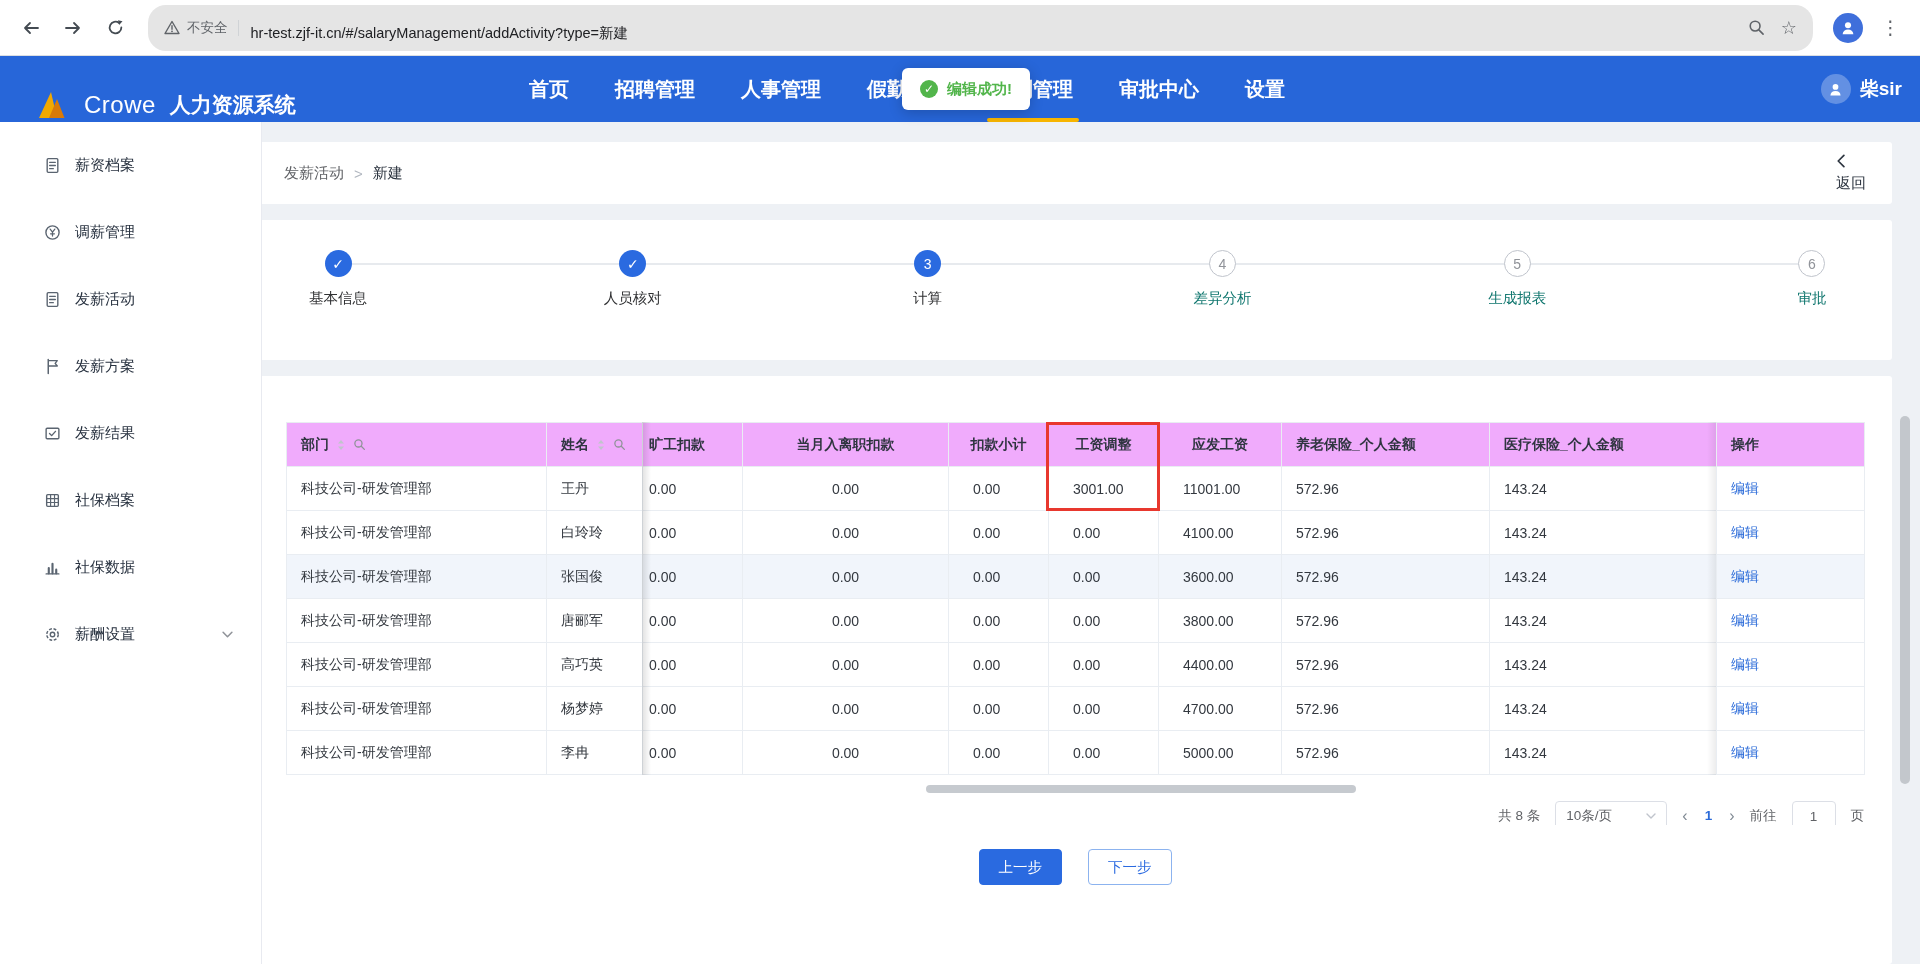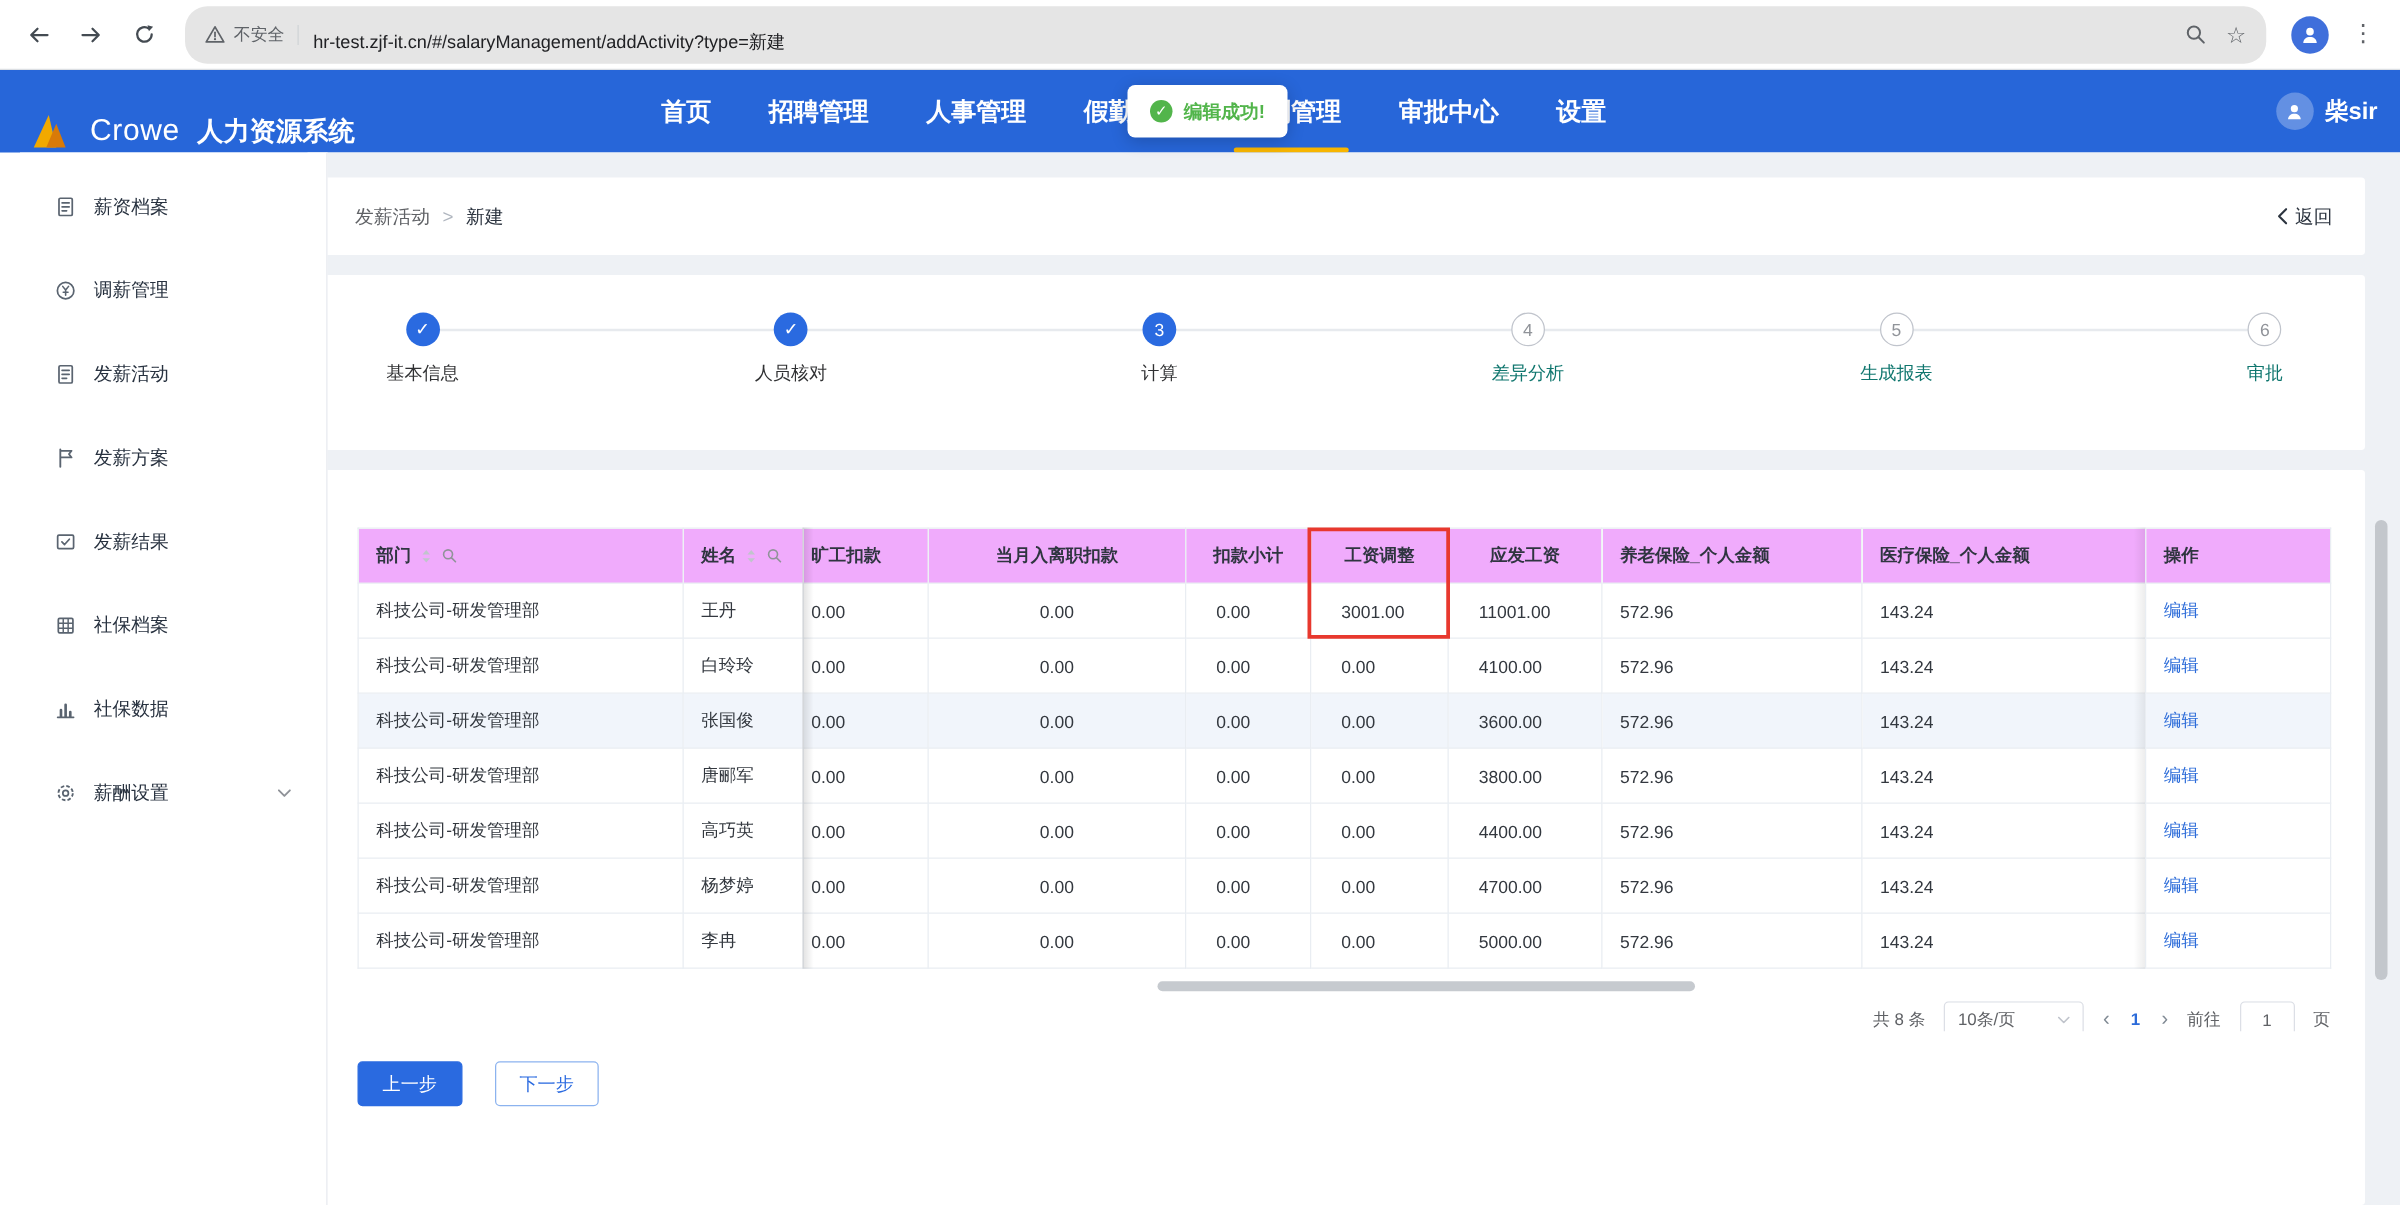--- a/index.html
+++ b/index.html
@@ -18,21 +18,21 @@
   .omnibox-divider { width:1px; height:16px; background:#d0d3d6; margin-right:12px; }
   .url { font-size:14.5px; color:#202124; flex:1; white-space:nowrap; overflow:hidden;margin-top:11px; }
   .omni-icon { margin-left:16px; color:#5f6368; display:flex; cursor:pointer; }
   .star-glyph { font-size:18px; line-height:1; color:#5f6368; }
   .profile-avatar { width:30px; height:30px; border-radius:50%; background:#3f6fdb;
     display:flex; align-items:center; justify-content:center; margin:0 10px; cursor:pointer; }
   .menu-dots { font-size:19px; color:#5f6368; padding:0 8px; cursor:pointer; }
 
   
   .app-header { height:66px; background:#2766d9; position:relative; color:#fff; display:flex; align-items:center; }
-  .brand { display:flex; align-items:center; padding-left:24px; gap:10px;margin-top:32px; }
+  .brand { display:flex; align-items:center; padding-left:36px; gap:10px;margin-top:32px; }
   .brand-name { font-size:24px; font-weight:500; letter-spacing:.5px; }
   .app-title { font-size:21px; font-weight:700; margin-left:4px; }
   .top-nav { position:absolute; left:529px; top:0; height:100%; display:flex; gap:46px; }
   .nav-item { display:flex; align-items:center; font-size:20px; font-weight:700;
     position:relative; cursor:pointer; white-space:nowrap; }
   .nav-item.active::after { content:""; position:absolute; left:-6px; right:-6px; bottom:0;
     height:4px; background:#f7b500; border-radius:2px; }
   .header-user { position:absolute; right:18px; top:0; height:100%; display:flex;
     align-items:center; gap:9px; font-size:19px; font-weight:700; cursor:pointer; }
   .user-avatar { width:30px; height:30px; border-radius:50%; background:rgba(255,255,255,.28);
@@ -54,21 +54,21 @@
 
   
   .main { position:absolute; left:246px; top:122px; right:0; bottom:0; background:#eef1f5;
     padding:20px 28px 0 12px; }
   .card { background:#fff; border-radius:3px; }
   .breadcrumb-card { height:62px; display:flex; align-items:center; justify-content:space-between; padding:0 26px; }
   .breadcrumb { display:flex; gap:10px; font-size:15px; align-items:center; }
   .crumb-prev { color:#606266; cursor:pointer; }
   .crumb-sep { color:#b0b6bf; }
   .crumb-cur { color:#2d3540; }
-  .back-btn { display:flex; align-items:center; gap:6px; font-size:15px; color:#2d3540; cursor:pointer; }
+  .back-btn { display:flex; gap:6px; font-size:15px; color:#2d3540; cursor:pointer;flex-direction:column; }
 
   
   .stepper-card { margin-top:16px; height:140px; }
   .stepper { position:relative; display:flex; justify-content:space-between; padding:30px 30px 0; }
   .stepper-line { position:absolute; left:84px; right:84px; top:43px; height:2px; background:#e7eaee; }
   .step { width:100px; display:flex; flex-direction:column; align-items:center; position:relative; z-index:2; }
   .step-circle { width:27px; height:27px; border-radius:50%; display:flex; align-items:center;
     justify-content:center; font-size:14px; background:#fff; }
   .step.done .step-circle, .step.active .step-circle { background:#2a6ae0; color:#fff; }
   .step.pending .step-circle { border:1px solid #c0c4cc; color:#909399; }
@@ -102,21 +102,21 @@
   .pagination { display:flex; align-items:flex-start; gap:15px; font-size:13.5px; color:#606266; }
   .page-total { line-height:30px; white-space:nowrap; }
   .page-size-select { width:112px; height:30px; border:1px solid #dcdfe6; border-radius:4px;
     display:flex; align-items:center; justify-content:space-between; padding:0 10px; cursor:pointer; }
   .page-arrow { line-height:30px; color:#808a94; font-size:16px; cursor:pointer; }
   .page-num { line-height:30px; color:#2b6bd9; font-weight:700; padding:0 2px; cursor:pointer; }
   .goto-label, .page-unit { line-height:30px; }
   .goto-input { width:44px; height:30px; border:1px solid #dcdfe6; border-radius:4px;
     text-align:center; font-size:13.5px; color:#606266; background:#fff; }
 
-  .footer-buttons { display:flex; gap:26px; margin-top:24px; }
+  .footer-buttons { display:flex; justify-content:center; gap:26px; margin-top:24px; }
   .btn { height:36px; padding:0 19px; border-radius:4px; font-size:14.5px; display:flex;
     align-items:center; cursor:pointer; border:1px solid transparent; }
   .btn-primary { background:#2a6ae0; color:#fff; border-color:#2a6ae0; }
   .btn-plain { background:#fff; color:#2a6ae0; border-color:#8cb3ef; }
 
   .v-scrollbar { position:absolute; right:10px; top:122px; bottom:0; width:10px; z-index:20; }
   .v-thumb { position:absolute; top:294px; width:10px; height:368px; border-radius:5px;
     background:#c3c7cc; cursor:pointer; }
 </style>
 </head>

